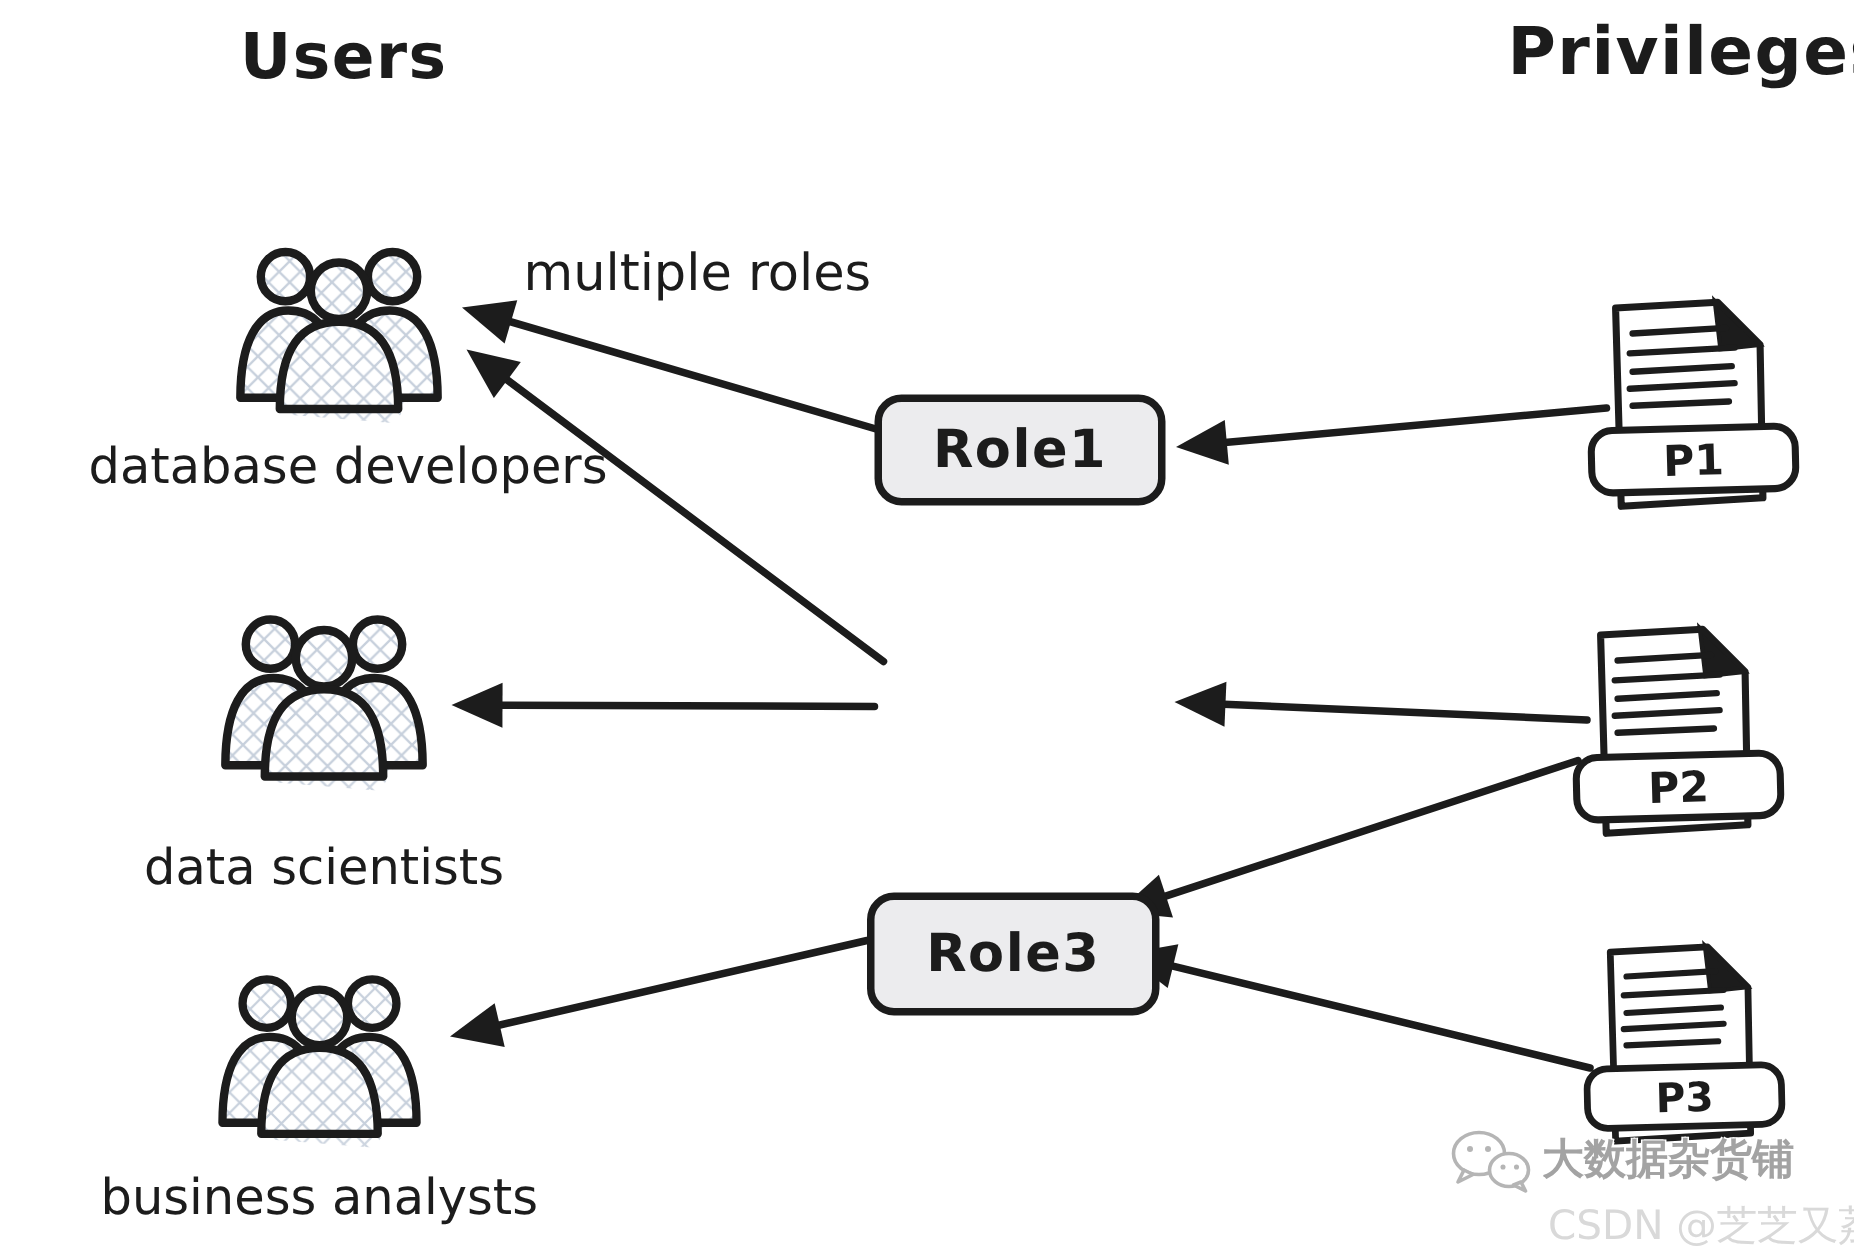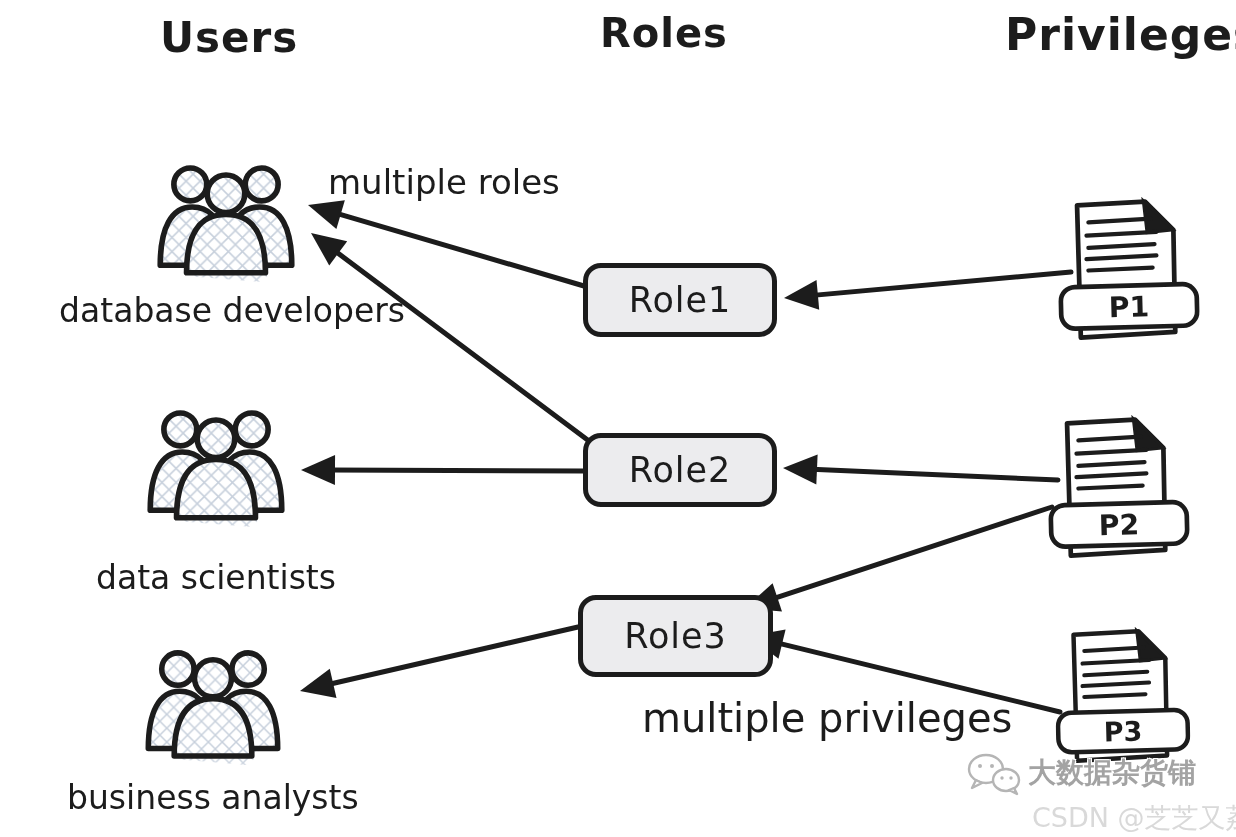--- a/index.html
+++ b/index.html
@@ -14,21 +14,21 @@
   body{font-family:"DejaVu Sans",sans-serif;background:#fff}
   #stage{position:relative;width:1236px;height:837px;background:var(--bg);overflow:hidden}
   .abs{position:absolute;line-height:1.05;color:var(--ink)}
   .hdr{font-weight:600;letter-spacing:1px}
   .grp-label{font-size:33px;font-weight:500;text-align:right;white-space:nowrap}
   .annot{font-weight:500;white-space:nowrap}
   .role-box{
     display:flex;align-items:center;justify-content:center;
     background:var(--role-fill);border:5px solid var(--ink);border-radius:18px;
   }
-  .role-box span{font-size:35px;font-weight:400;letter-spacing:1px}
+  .role-box span{font-size:35px;font-weight:700;letter-spacing:1px}
   #edge-layer{position:absolute;left:0;top:0}
   .edge-line{stroke:var(--ink);stroke-width:5;stroke-linecap:round}
   .edge-head{fill:var(--ink)}
   .st{stroke:var(--ink)}
   .ink-fill{fill:var(--ink)}
   .doc-label{font-size:30px;font-weight:600;fill:var(--ink);font-family:"DejaVu Sans",sans-serif}
   .wm1{font-size:28px;font-weight:600;color:var(--wm1);white-space:nowrap;
        text-shadow:1px 1px 0 #fff,-1px -1px 0 #fff,1px -1px 0 #fff,-1px 1px 0 #fff}
   .wm2{font-size:27px;font-weight:500;color:var(--wm2);white-space:nowrap}
 </style>
@@ -80,21 +80,20 @@
       <polygon points="784,298 816.5079914868076,279.99359865232236 819.2146773706364,309.87124667766534" class="edge-head"></polygon>
       <line x1="1058" y1="480" x2="811.9724294498827" y2="469.26425146690394" class="edge-line"></line>
       <polygon points="783,468 817.6215990792956,454.4964864871205 816.3137527342225,484.4679652283785" class="edge-head"></polygon>
       <line x1="1052" y1="507" x2="772.5474974298602" y2="598.937142539362" class="edge-line"></line>
       <polygon points="745,608 772.6093810588164,583.1258753410484 781.9847508456834,611.6232864753865" class="edge-head"></polygon>
       <line x1="1060" y1="712" x2="777.1710354315385" y2="642.884240169765" class="edge-line"></line>
       <polygon points="749,636 785.5889243868546,629.4999529068598 778.4672966250287,658.642403353279" class="edge-head"></polygon>
     </svg>
 
   <div class="abs hdr" style="left:160px;top:16px;width:155px;font-size:42px">Users</div>
-  <div class="abs hdr" style="left:600px;top:12px;width:150px;font-size:40px">Roles</div>
   <div class="abs hdr" style="left:1005px;top:12px;width:225px;font-size:44px">Privileges</div>
 
   <div class="abs" style="left:150px;top:160px">
     <svg width="152" height="124" viewBox="0 0 160 132">
         <use href="#sym-people" xlink:href="#sym-people"></use>
       </svg>
   </div>
   <div class="abs grp-label" style="left:50px;top:294px;width:355px">database developers</div>
 
   <div class="abs" style="left:140px;top:405px">
@@ -107,23 +106,20 @@
   <div class="abs" style="left:135px;top:645px">
     <svg width="156" height="122" viewBox="0 0 160 132">
         <use href="#sym-people" xlink:href="#sym-people"></use>
       </svg>
   </div>
   <div class="abs grp-label" style="left:67px;top:781px;width:266px">business analysts</div>
 
   <div class="abs role-box" style="left:583px;top:263px;width:194px;height:74px">
     <span>Role1</span>
   </div>
-  <div class="abs role-box" style="left:583px;top:433px;width:194px;height:74px">
-    <span>Role2</span>
-  </div>
   <div class="abs role-box" style="left:578px;top:595px;width:195px;height:82px">
     <span>Role3</span>
   </div>
 
   <div class="abs" style="left:1058px;top:194px">
     <svg width="142" height="170" viewBox="0 0 150 180">
       <use href="#sym-doc" xlink:href="#sym-doc"></use>
       <text x="75" y="130" text-anchor="middle" class="doc-label" transform="rotate(-1.5 75 119)">P1</text>
     </svg>
   </div>
@@ -133,22 +129,21 @@
       <text x="75" y="130" text-anchor="middle" class="doc-label" transform="rotate(-1.5 75 119)">P2</text>
     </svg>
   </div>
   <div class="abs" style="left:1050px;top:624px">
     <svg width="146" height="162" viewBox="0 0 150 180">
       <use href="#sym-doc" xlink:href="#sym-doc"></use>
       <text x="75" y="130" text-anchor="middle" class="doc-label" transform="rotate(-1.5 75 119)">P3</text>
     </svg>
   </div>
 
-  <div class="abs annot" style="left:328px;top:165px;font-size:34px">multiple roles</div>
-  <div class="abs annot" style="left:642px;top:697px;font-size:40px">multiple privileges</div>
+  <div class="abs annot" style="left:349px;top:165px;font-size:34px">multiple roles</div>
 
   <div class="abs" style="left:964px;top:752px">
     <svg width="58" height="46" viewBox="0 0 58 46">
       <g fill="#ffffff" stroke="#b5b5b5" stroke-width="2.4">
         <ellipse cx="22" cy="17" rx="17" ry="14"></ellipse>
         <path d="M12 28 L8 36 L18 31 Z" stroke-linejoin="round"></path>
         <ellipse cx="42" cy="28" rx="13" ry="11"></ellipse>
         <path d="M50 36 L53 42 L45 38 Z" stroke-linejoin="round"></path>
       </g>
       <g fill="#b5b5b5">

